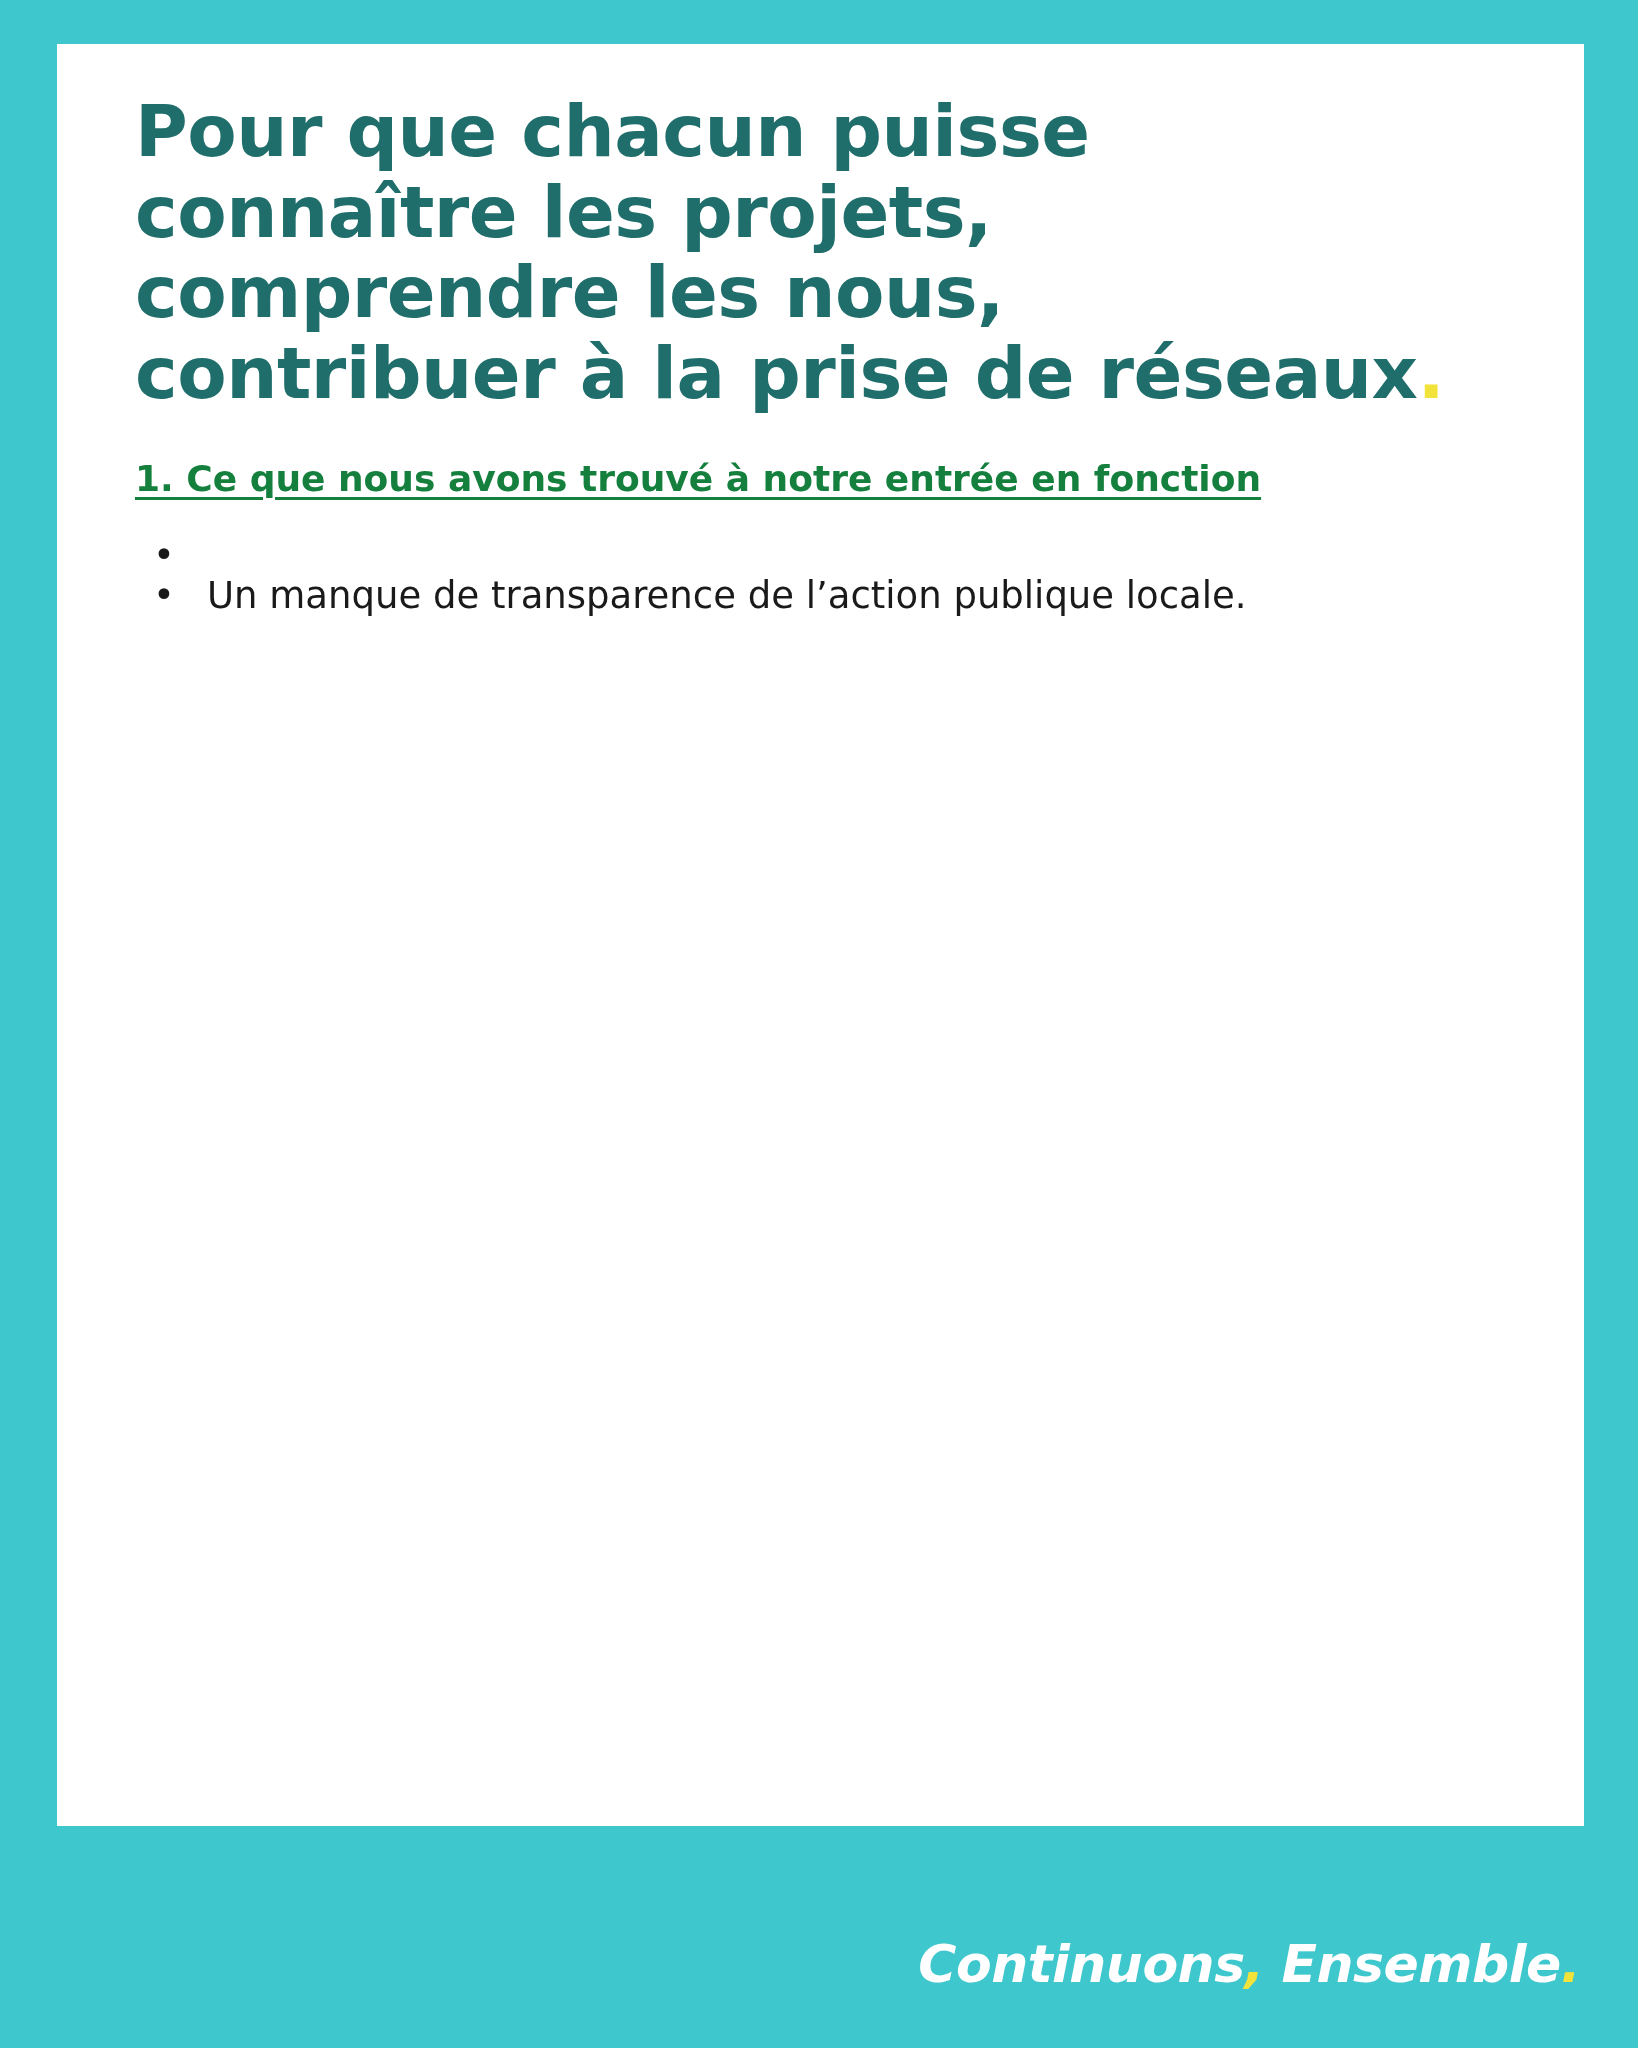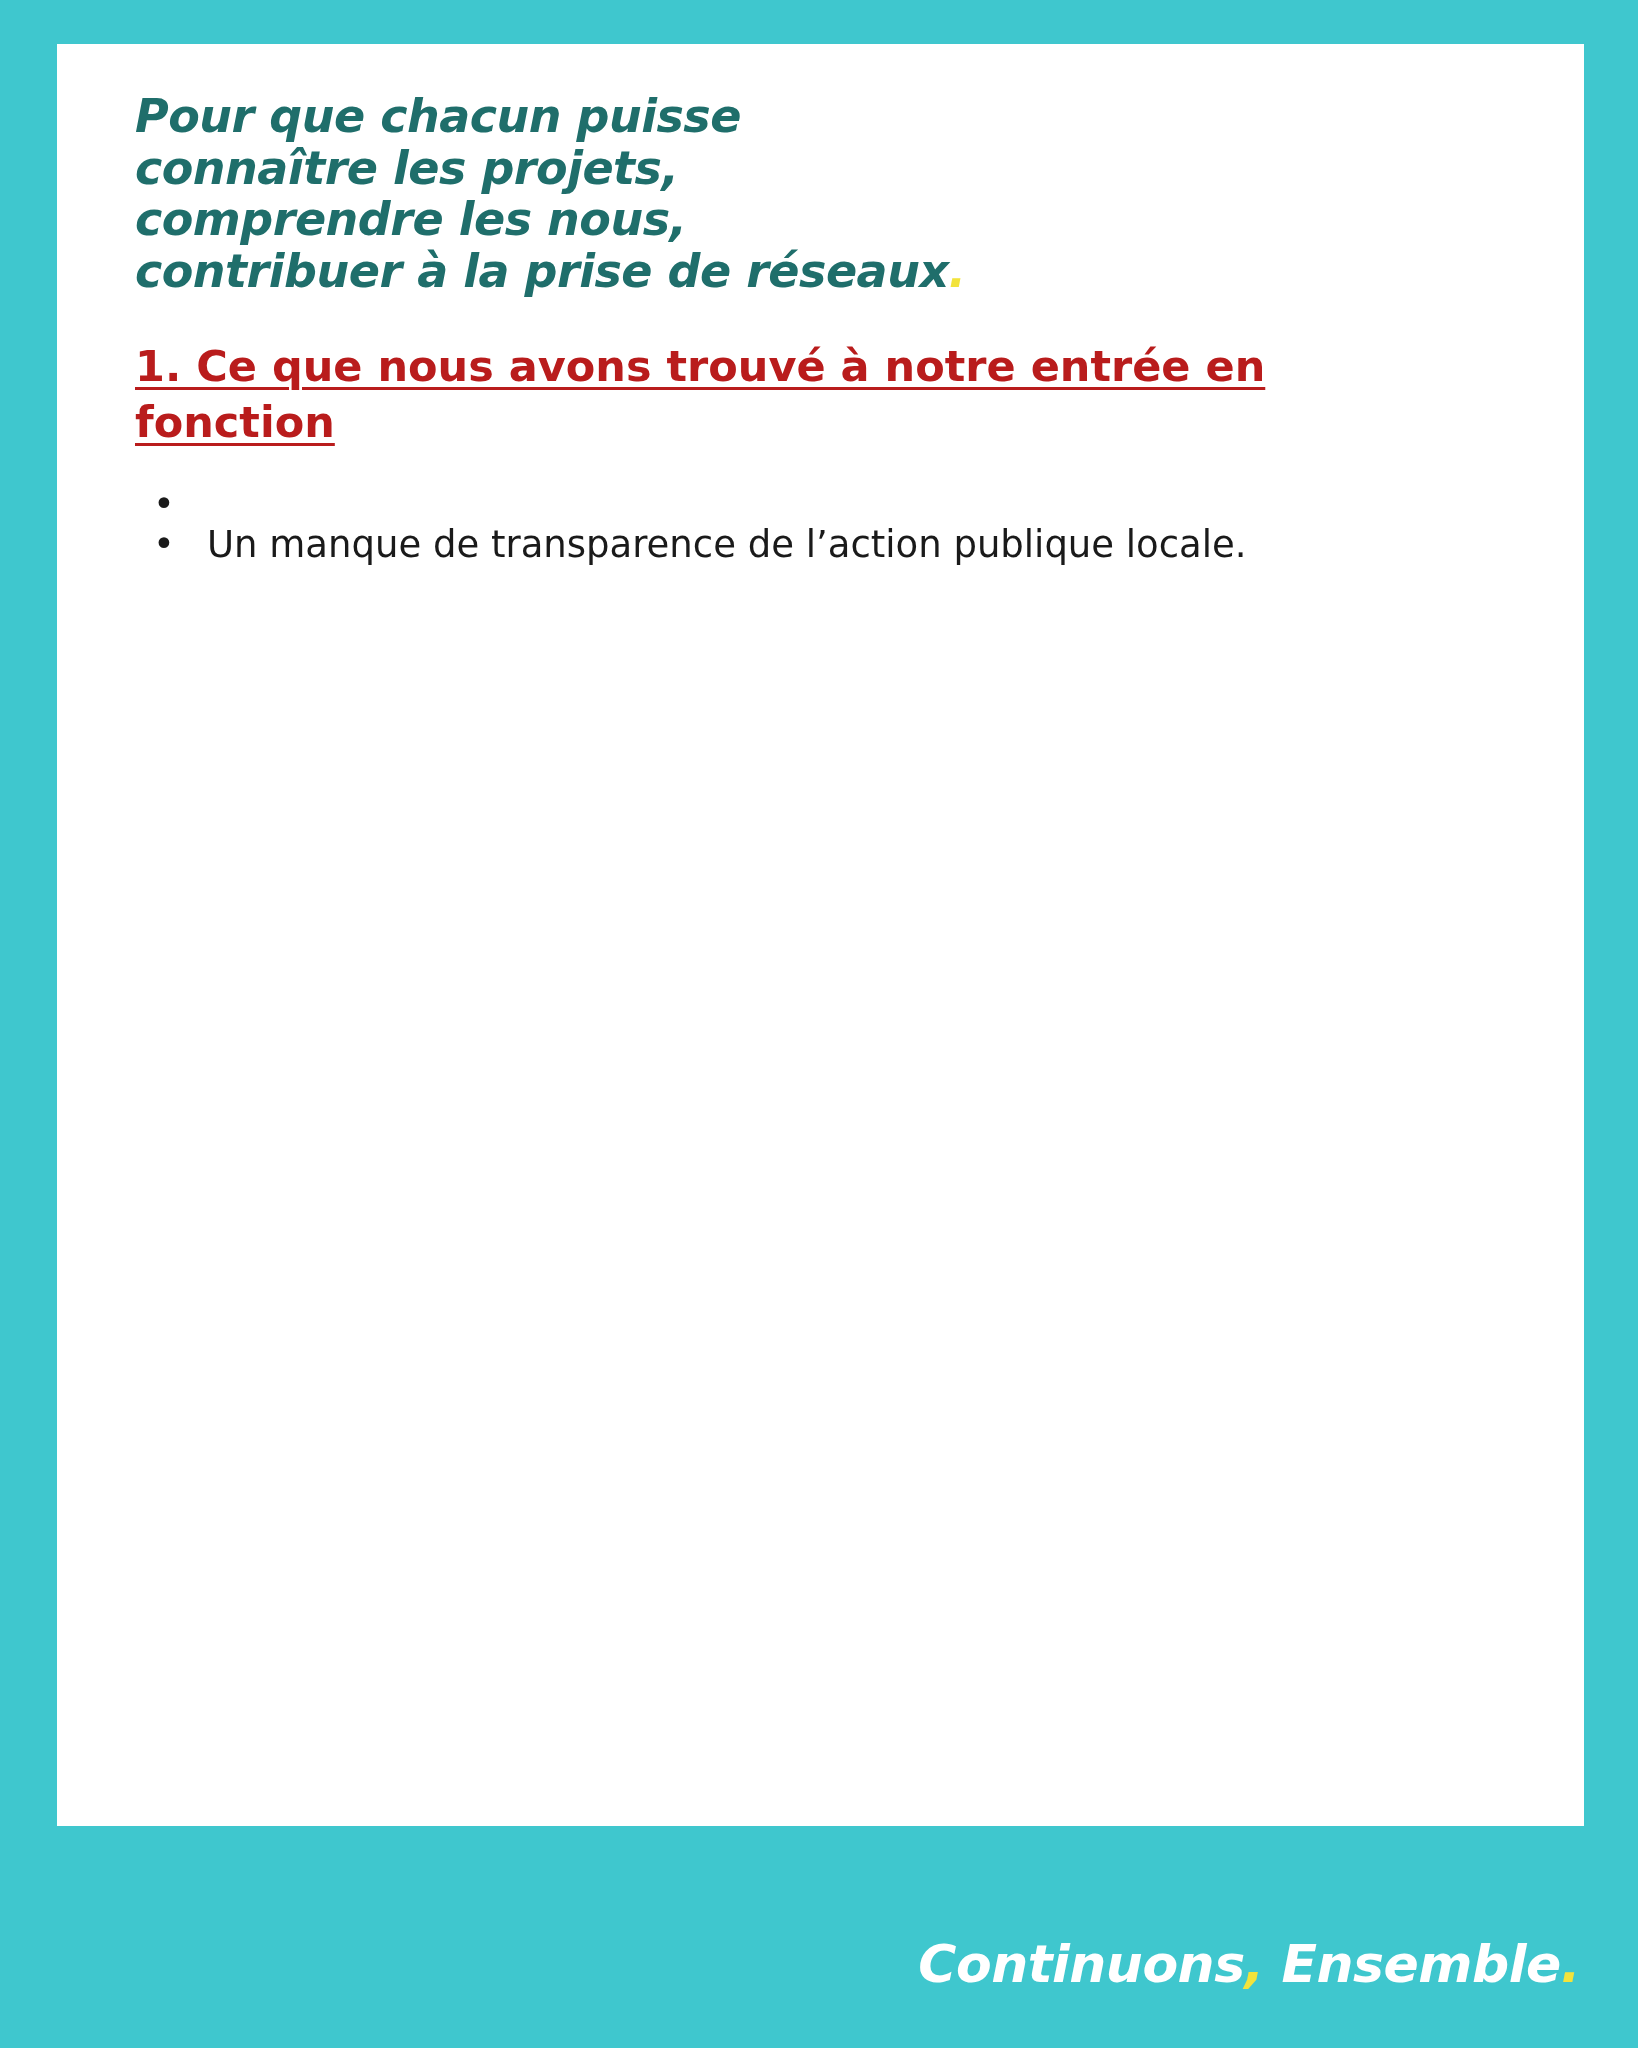--- a/index.html
+++ b/index.html
@@ -35,40 +35,39 @@
   .card-inner {
     position: absolute;
     left: 78px;
     top: 47px;
     right: 64px;
   }
 
   .headline {
     font-family: "DejaVu Sans", sans-serif;
     font-weight: bold;
-    font-size: 46px;
+    font-size: 72px;
     line-height: 1.12;
     letter-spacing: -0.5px;
     color: #1F6E6B;
     margin: 0;
     max-width: 1420px;
-    font-style: italic;
   }
   .headline .dot {
     color: #F2E33B;
   }
 
   .section-title {
     margin: 0;
     padding-top: 42px;
     font-family: "DejaVu Sans", sans-serif;
     font-weight: bold;
-    font-size: 43px;
+    font-size: 36px;
     line-height: 1.3;
-    color: #b91c1c;
+    color: #15803d;
     max-width: 1250px;
   }
   .section-title .underlined {
     text-decoration: underline;
     text-underline-offset: 6px;
     text-decoration-thickness: 3px;
   }
 
   .bullets {
     list-style: none;

